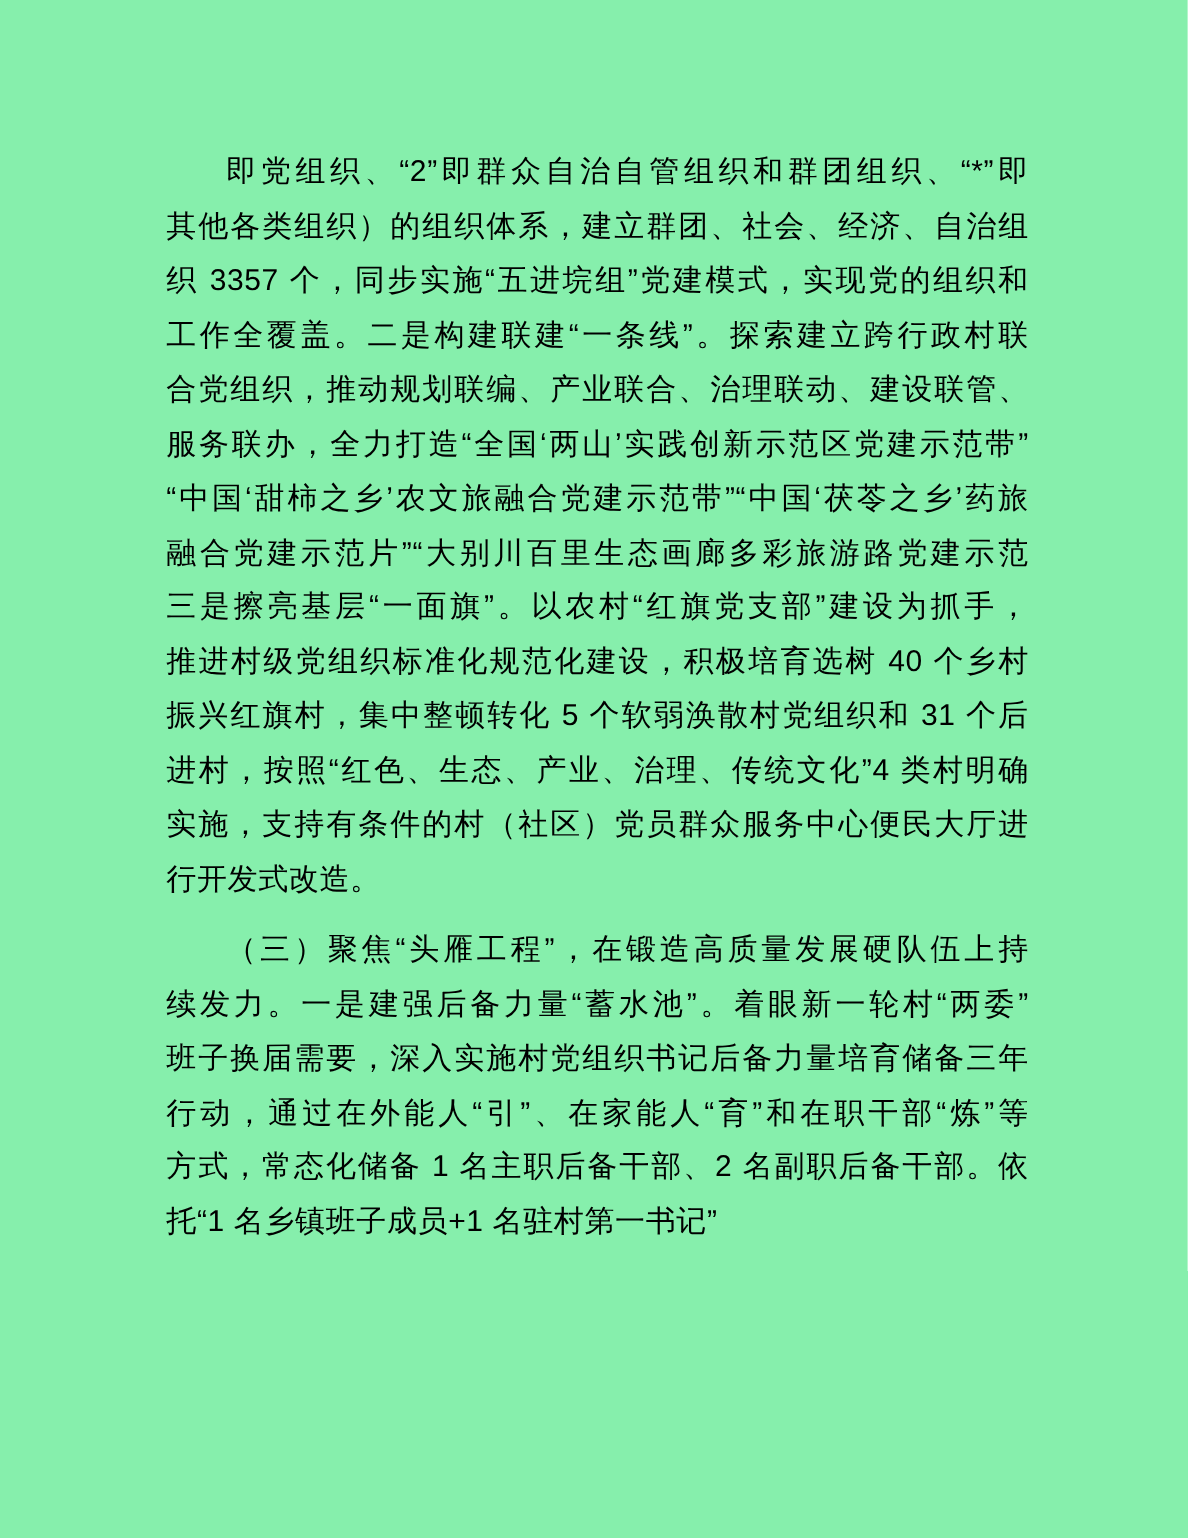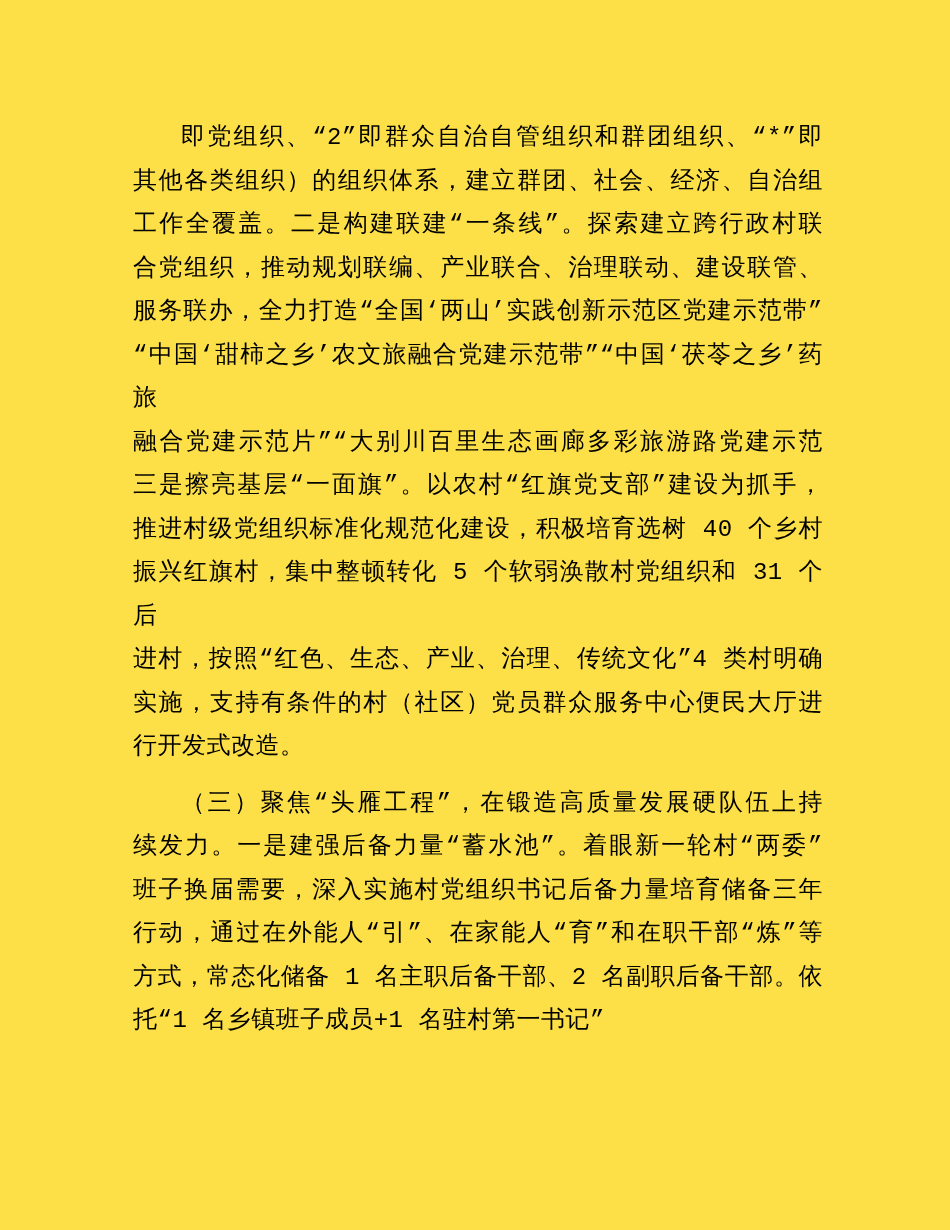--- a/index.html
+++ b/index.html
@@ -9,23 +9,23 @@
   body {
     width: 950px;
     height: 1230px;
     background: #ffffff;
     overflow: hidden;
   }
   .page {
     position: relative;
     width: 950px;
     height: 1230px;
-    background: #fde047;
+    background: #86efac;
     color: #000000;
-    font-family: Liberation Mono, monospace;
+    font-family: Liberation Sans, sans-serif;
   }
   .text-block {
     position: absolute;
     left: 133px;
     top: 116px;
     width: 690px;
   }
   .para {
     margin: 0;
     padding: 0;
@@ -54,20 +54,21 @@
 </style>
 </head>
 <body>
 
 <div class="page">
   <div class="text-block">
 
     <p class="para para-1">
       <span class="line first">即党组织、“2”即群众自治自管组织和群团组织、“*”即</span>
       <span class="line">其他各类组织）的组织体系，建立群团、社会、经济、自治组</span>
+      <span class="line">织 3357 个，同步实施“五进垸组”党建模式，实现党的组织和</span>
       <span class="line">工作全覆盖。二是构建联建“一条线”。探索建立跨行政村联</span>
       <span class="line">合党组织，推动规划联编、产业联合、治理联动、建设联管、</span>
       <span class="line">服务联办，全力打造“全国‘两山’实践创新示范区党建示范带”</span>
       <span class="line">“中国‘甜柿之乡’农文旅融合党建示范带”“中国‘茯苓之乡’药旅</span>
       <span class="line">融合党建示范片”“大别川百里生态画廊多彩旅游路党建示范</span>
       <span class="line">三是擦亮基层“一面旗”。以农村“红旗党支部”建设为抓手，</span>
       <span class="line">推进村级党组织标准化规范化建设，积极培育选树 40 个乡村</span>
       <span class="line">振兴红旗村，集中整顿转化 5 个软弱涣散村党组织和 31 个后</span>
       <span class="line">进村，按照“红色、生态、产业、治理、传统文化”4 类村明确</span>
       <span class="line">实施，支持有条件的村（社区）党员群众服务中心便民大厅进</span>

